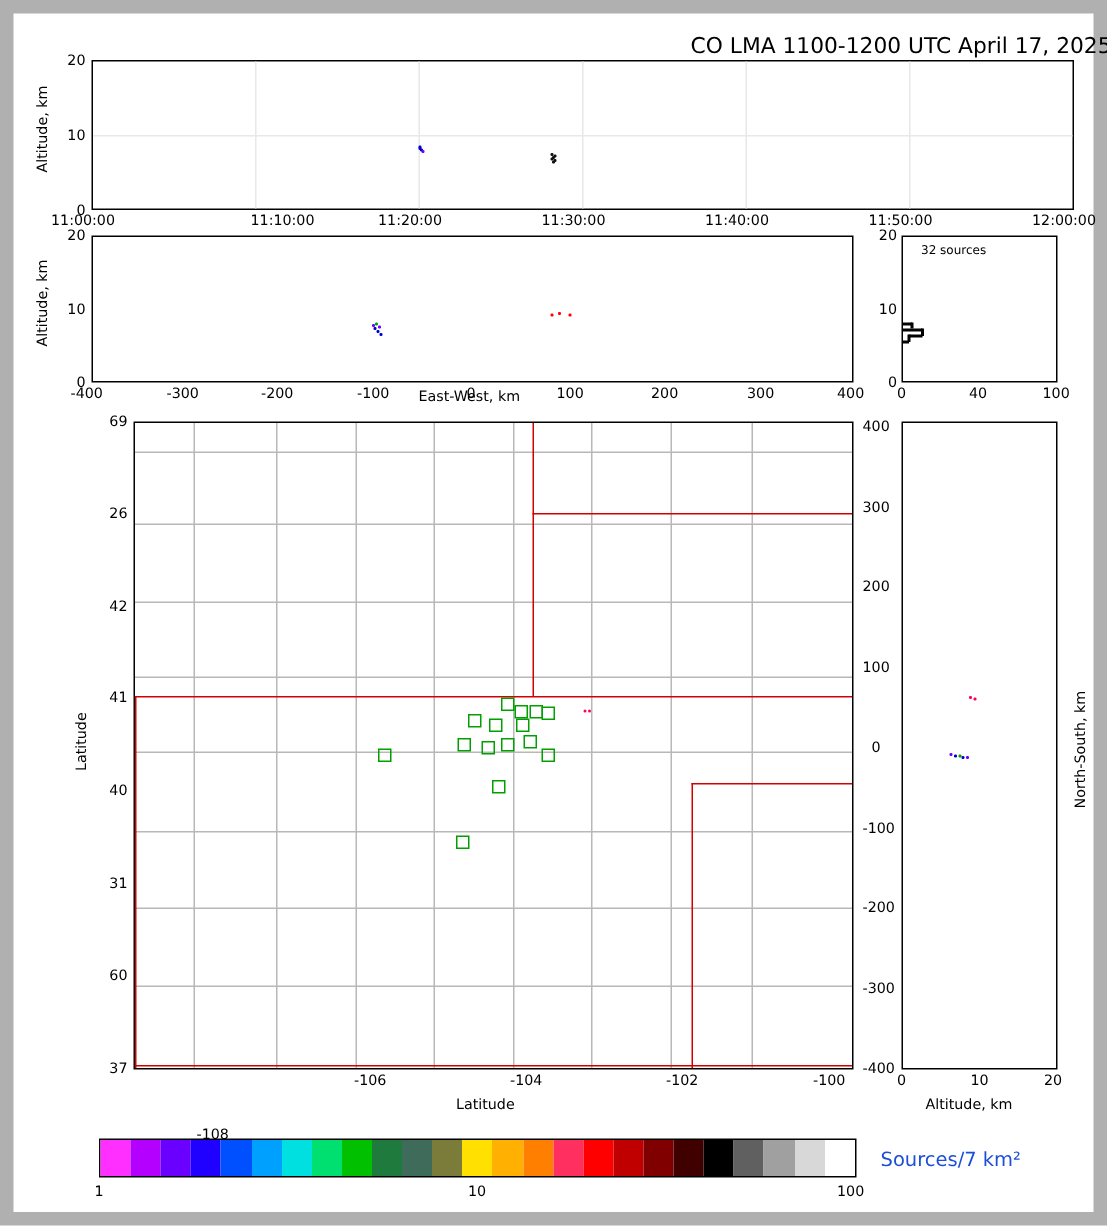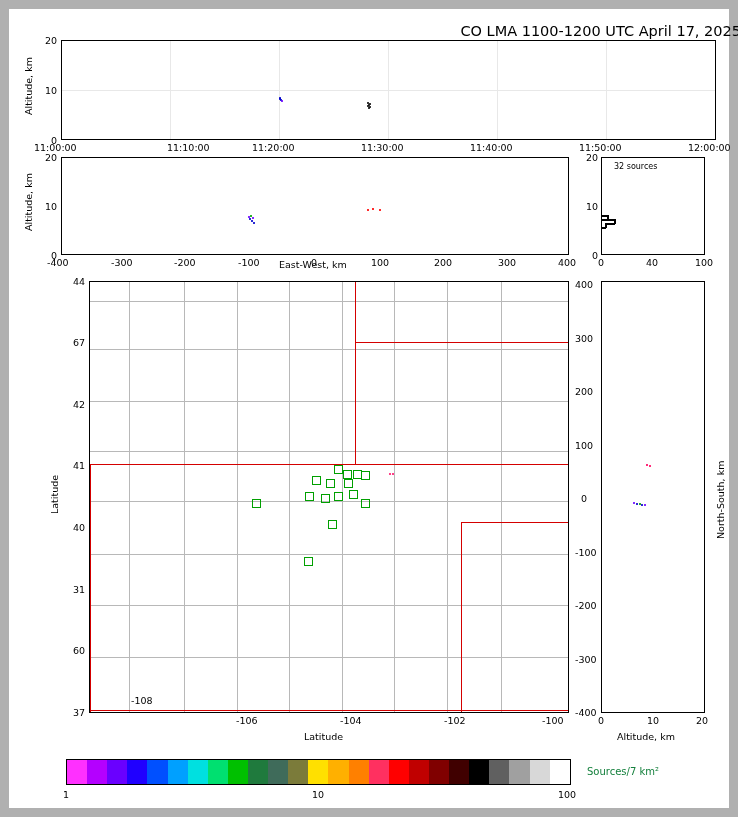--- a/index.html
+++ b/index.html
@@ -22,21 +22,21 @@
   .axlabel{position:absolute;font-size:9.5px;color:#000;white-space:nowrap;}
   .rot{transform-origin:0 0;transform:rotate(-90deg);}
   .gridline{position:absolute;background:#e8e8e8;}
   .dot{position:absolute;width:1.6px;height:1.6px;border-radius:50%;}
   .sq{position:absolute;width:7px;height:7px;border:1px solid #00a000;background:transparent;}
   .redline{position:absolute;background:#d40000;}
   .stline{position:absolute;background:#b8b8b8;}
   .cbar{position:absolute;border:1px solid #000;box-sizing:border-box;display:flex;}
   .cbar span{display:block;height:100%;}
   .cblabel{position:absolute;font-size:9.5px;color:#000;}
-  .cbtitle{position:absolute;font-size:10px;color:#15803d;}
+  .cbtitle{position:absolute;font-size:13px;color:#1d4ed8;}
   .srccount{position:absolute;font-size:8px;color:#000;}
   .histline{position:absolute;background:#000;}
 </style>
 </head>
 <body>
 
 <div id="page">
 
   <div class="title">CO LMA 1100-1200 UTC April 17, 2025</div>
 
@@ -168,24 +168,24 @@
 
   <div class="dot" style="left:380px;top:464px;background:#ff0060;width:2px;height:2px;"></div>
   <div class="dot" style="left:383px;top:464px;background:#ff0060;width:2px;height:2px;"></div>
 
   <div class="tick ticky" style="left:46px;top:698px;width:30px;">37</div>
   <div class="tick ticky" style="left:46px;top:636px;width:30px;">60</div>
   <div class="tick ticky" style="left:46px;top:575px;width:30px;">31</div>
   <div class="tick ticky" style="left:46px;top:513px;width:30px;">40</div>
   <div class="tick ticky" style="left:46px;top:451px;width:30px;">41</div>
   <div class="tick ticky" style="left:46px;top:390px;width:30px;">42</div>
-  <div class="tick ticky" style="left:46px;top:328px;width:30px;">67</div>
-  <div class="tick ticky" style="left:46px;top:267px;width:30px;">44</div>
-
-  <div class="tick" style="left:122px;top:686px;">-108</div>
+  <div class="tick ticky" style="left:46px;top:328px;width:30px;">26</div>
+  <div class="tick ticky" style="left:46px;top:267px;width:30px;">69</div>
+
+  <div class="tick" style="left:122px;top:742px;">-108</div>
   <div class="tick" style="left:227px;top:706px;">-106</div>
   <div class="tick" style="left:331px;top:706px;">-104</div>
   <div class="tick" style="left:435px;top:706px;">-102</div>
   <div class="tick" style="left:533px;top:706px;">-100</div>
 
   <div class="axlabel rot" style="left:40px;top:505px;">Latitude</div>
   <div class="axlabel" style="left:295px;top:722px;">Latitude</div>
 
   <div class="axes" id="ax5" style="left:592px;top:272px;width:104px;height:432px;"></div>
 

